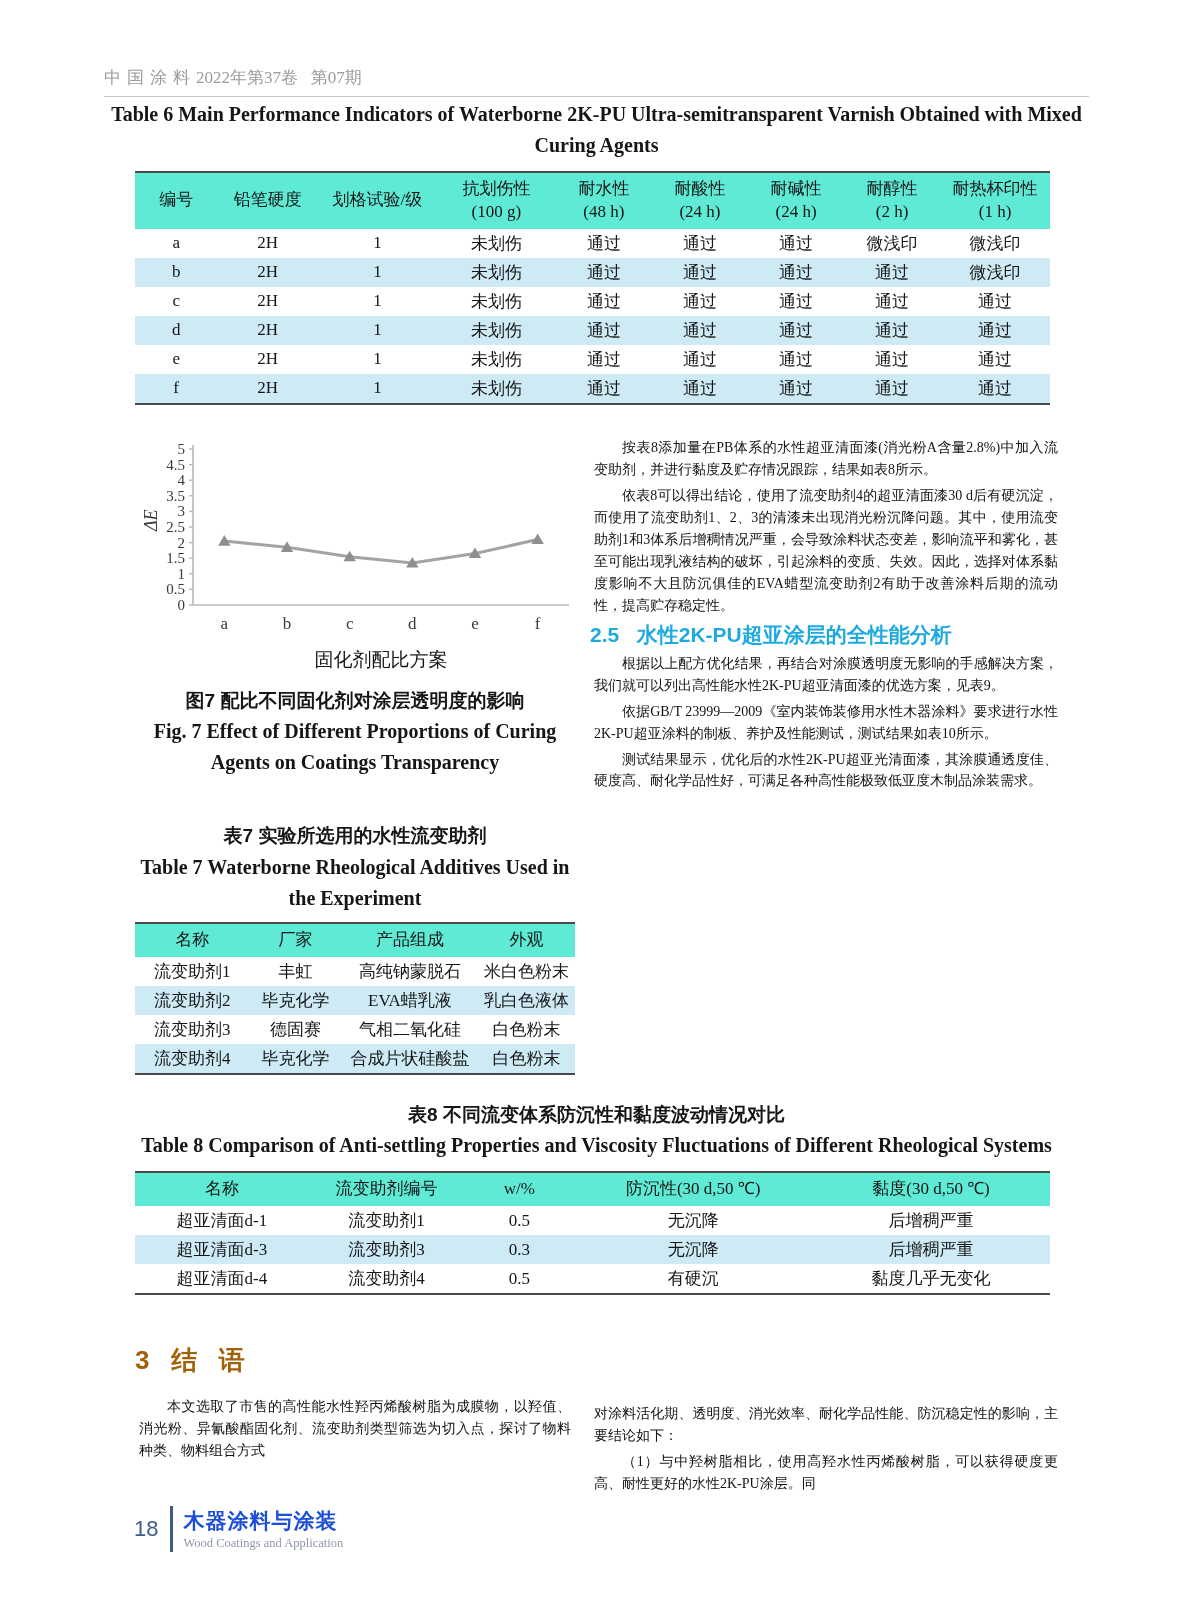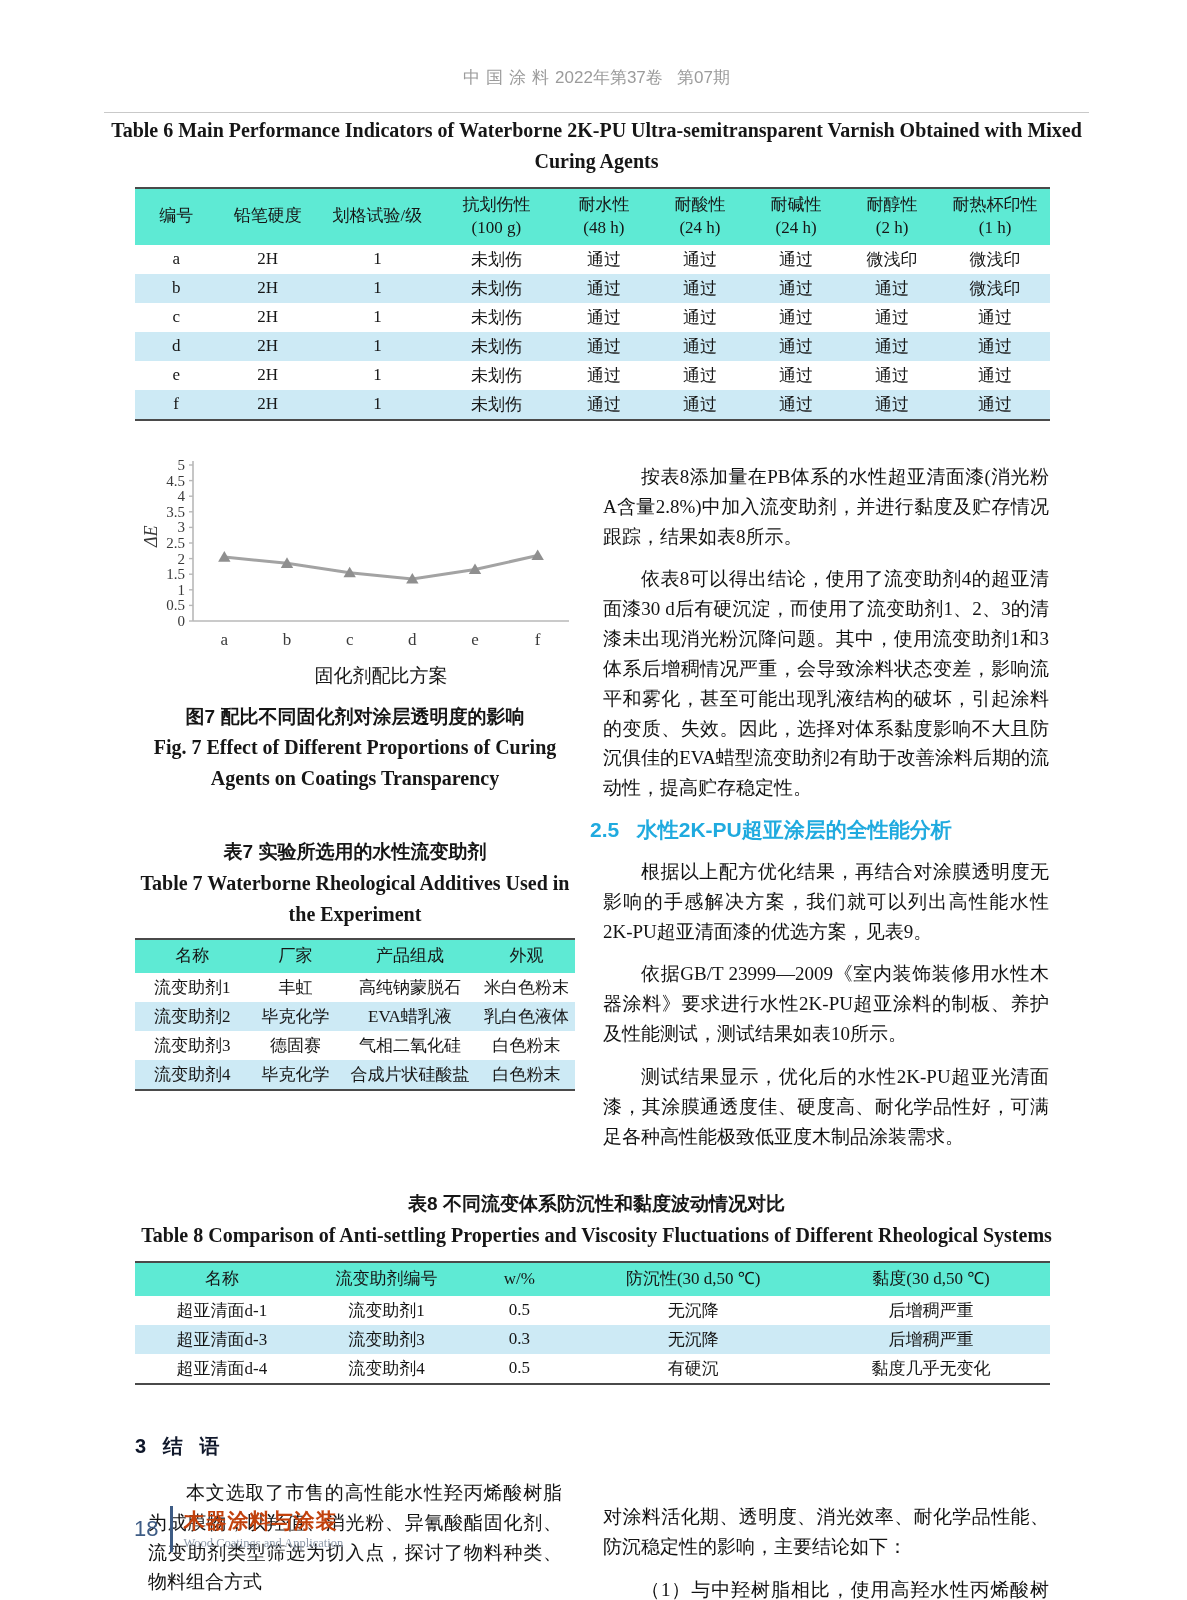--- a/index.html
+++ b/index.html
@@ -4,23 +4,23 @@
 <style>
   * { box-sizing: border-box; }
   html,body { margin:0; padding:0; background:#ffffff; }
   .page {
     width:1187px; height:1600px; background:#fff; overflow:hidden;
     padding:66px 98px 0 104px; position:relative;
     font-family:"Liberation Serif", serif; color:#161616;
   }
   
   .page-header{
-    display:flex; justify-content:center; align-items:flex-end;
-    color:#9b9b9b; font-size:17px; padding-bottom:23px;
-    border-bottom:1.5px solid #c9c9c9; font-family:Liberation Sans, sans-serif;
+    display:flex; justify-content:flex-start; align-items:flex-end;
+    color:#9b9b9b; font-size:17px; padding-bottom:7px;
+    border-bottom:1.5px solid #c9c9c9; font-family:Liberation Serif, serif;
   }
   .page-header span{ white-space:pre; }
   .journal-name{ letter-spacing:6px; }
   
   .cap-zh{
     text-align:center; font-weight:bold; font-size:19px;
     font-family:"Liberation Sans",sans-serif; white-space:pre-line; line-height:1.45;
   }
   .cap-en{
     text-align:center; font-weight:bold; font-size:20px;
@@ -47,43 +47,43 @@
   .columns{ display:flex; padding-left:31px; gap:15px; margin-top:28px; }
   .col-left{ width:440px; flex:0 0 440px; }
   .col-right{ width:472px; flex:0 0 472px; }
   
   .chart-wrap{ width:440px; }
   .chart-xlabel{ margin-left:58px; width:376px; text-align:center; font-size:19px; margin-top:2px; }
   .fig-cap-zh{ margin-top:14px; }
   .t7cap-zh{ margin-top:44px; }
   
   .body-p{
-    margin:13px; font-size:19px; line-height:1.57; text-align:justify;
+    margin:4px; font-size:14px; line-height:1.57; text-align:justify;
     text-justify:inter-ideograph; color:#121212;
   }
   .indent{ text-indent:2em; }
   .subhead{
     margin:4px 0 2px 0; font-size:21px; font-weight:bold; white-space:pre;
     color:#1faadf; font-family:"Liberation Sans",sans-serif;
   }
   
   .t8cap-zh{ margin-top:26px; }
   
   .conclusion{ display:flex; padding-left:31px; gap:15px; margin-top:48px; }
   .c-left{ width:440px; flex:0 0 440px; }
   .c-right{ width:472px; flex:0 0 472px; padding-top:56px; }
   .section-head{
-    margin:0 0 18px 0; font-size:20px; font-weight:bold; white-space:pre;
-    color:#0f172a; font-family:"Liberation Sans",sans-serif;
+    margin:0 0 18px 0; font-size:26px; font-weight:bold; white-space:pre;
+    color:#a16207; font-family:"Liberation Sans",sans-serif;
   }
   
   .footer{ position:absolute; left:134px; bottom:48px; display:flex; align-items:center; }
   .pagenum{ font-size:22px; color:#3e5c85; font-family:Liberation Sans, sans-serif; }
   .vbar{ width:3px; height:46px; background:#3e5c85; margin:0 10px 0 12px; }
-  .f-zh{ font-size:21px; font-weight:bold; color:#c2410c; font-family:"Liberation Sans",sans-serif; letter-spacing:1px; }
+  .f-zh{ font-size:21px; font-weight:bold; color:#1d4ed8; font-family:"Liberation Sans",sans-serif; letter-spacing:1px; }
   .f-en{ font-size:12.5px; color:#8d98a8; font-family:"Liberation Serif",serif; margin-top:1px; }
   svg text{ font-family:"Liberation Serif",serif; }
 </style>
 </head>
 <body>
 
 <div class="page">
 
   <div class="page-header">
     <span class="journal-name">中国涂料</span>

